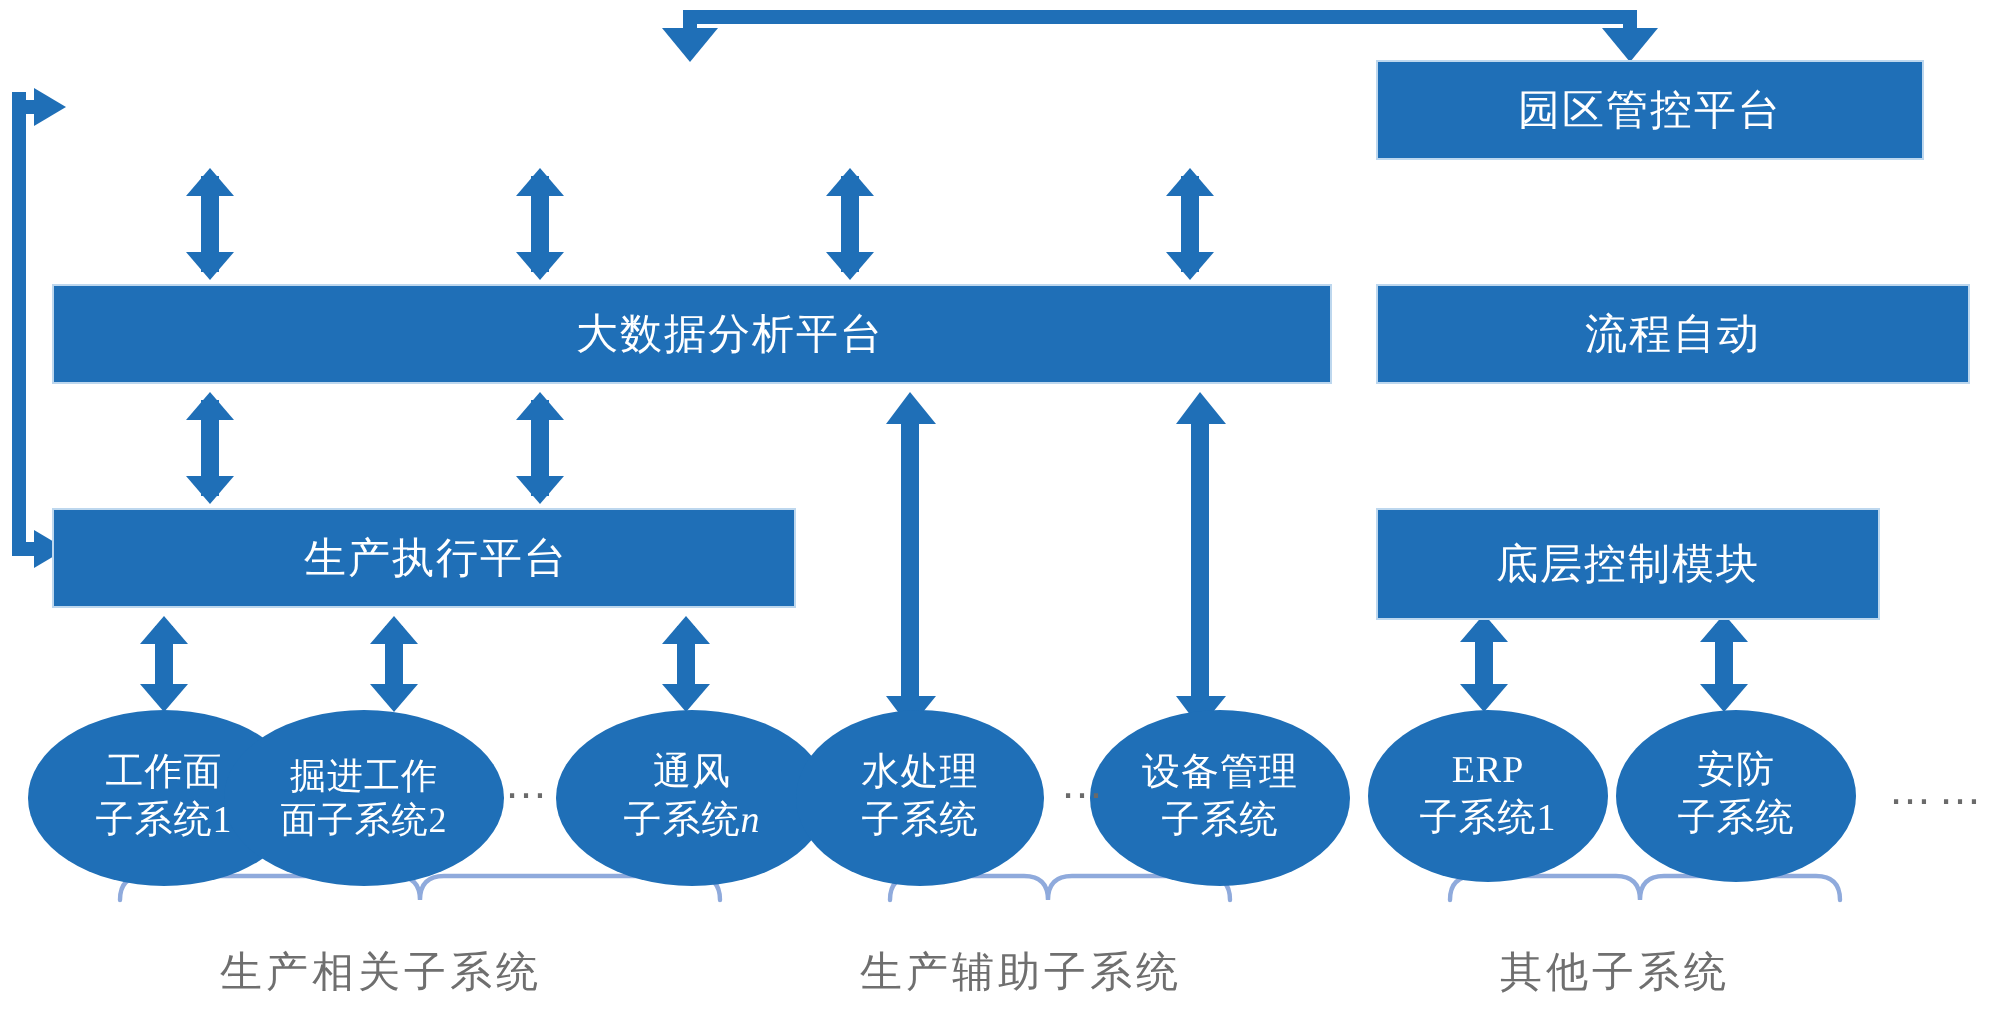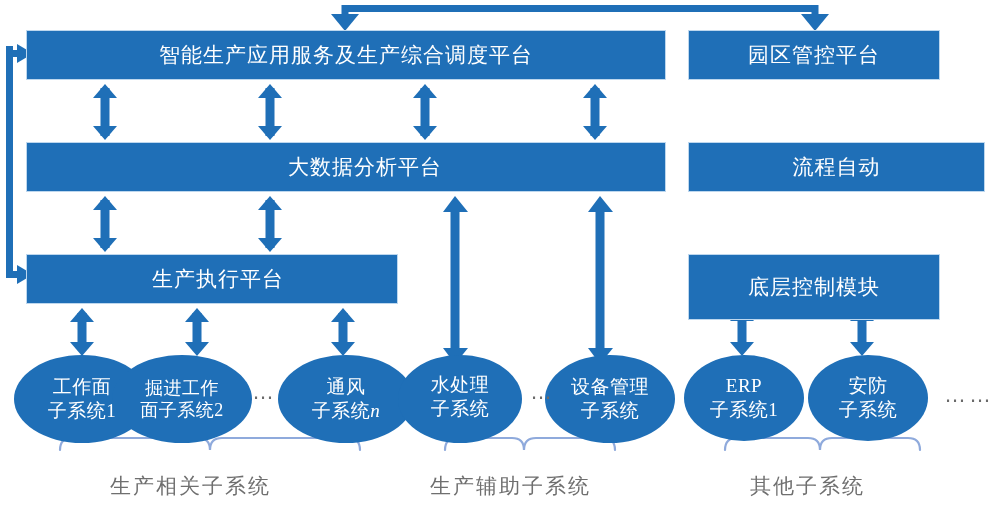--- a/index.html
+++ b/index.html
@@ -182,31 +182,30 @@
       <path d="M 60,450 q 0,-12 12,-12 L 198,438 q 12,0 12,12 q 0,-12 12,-12 L 348,438 q 12,0 12,12" transform="translate(0,0)"></path>
     </g>
     <g fill="none" stroke="#8FAADC" stroke-width="2.2" stroke-linecap="round">
       <path d="M 445,450 q 0,-12 12,-12 L 512,438 q 12,0 12,12 q 0,-12 12,-12 L 603,438 q 12,0 12,12"></path>
     </g>
     <g fill="none" stroke="#8FAADC" stroke-width="2.2" stroke-linecap="round">
       <path d="M 725,450 q 0,-12 12,-12 L 808,438 q 12,0 12,12 q 0,-12 12,-12 L 908,438 q 12,0 12,12"></path>
     </g>
   </svg>
 
-  <div class="node rect" style="left:26px; top:30px; width:640px; height:50px;">智能生产应用服务及生产综合调度平台</div>
-
-  <div class="node rect" style="left:688px; top:30px; width:252px; height:50px;">园区管控平台</div>
+
+  <div class="node rect" style="left:688px; top:30px; width:274px; height:50px;">园区管控平台</div>
 
   <div class="node rect" style="left:26px; top:142px; width:640px; height:50px;padding-left:38px;">大数据分析平台</div>
 
   <div class="node rect" style="left:688px; top:142px; width:297px; height:50px;">流程自动</div>
 
   <div class="node rect" style="left:26px; top:254px; width:372px; height:50px;padding-left:12px;">生产执行平台</div>
 
-  <div class="node rect" style="left:688px; top:254px; width:252px; height:66px;">底层控制模块</div>
+  <div class="node rect" style="left:688px; top:254px; width:252px; height:56px;">底层控制模块</div>
 
   <div class="node ellipse" style="left:14px; top:355px; width:136px; height:88px;">
     <span class="lines">
       <span class="l1">工作面</span>
       <span class="l2">子系统1</span>
     </span>
   </div>
 
   <div class="node ellipse" style="left:112px; top:355px; width:140px; height:88px; font-size:18px;">
     <span class="lines">
@@ -217,21 +216,21 @@
 
   <div class="dots" style="left:252px; top:379px;">…</div>
 
   <div class="node ellipse" style="left:278px; top:355px; width:136px; height:88px;">
     <span class="lines">
       <span class="l1">通风</span>
       <span class="l2"><span>子系统</span><span class="ital">n</span></span>
     </span>
   </div>
 
-  <div class="node ellipse" style="left:398px; top:355px; width:124px; height:88px;font-family:Liberation Mono, monospace;">
+  <div class="node ellipse" style="left:398px; top:355px; width:124px; height:88px;">
     <span class="lines">
       <span class="l1">水处理</span>
       <span class="l2">子系统</span>
     </span>
   </div>
 
   <div class="dots" style="left:530px; top:379px;">…</div>
 
   <div class="node ellipse" style="left:545px; top:355px; width:130px; height:88px;">
     <span class="lines">

